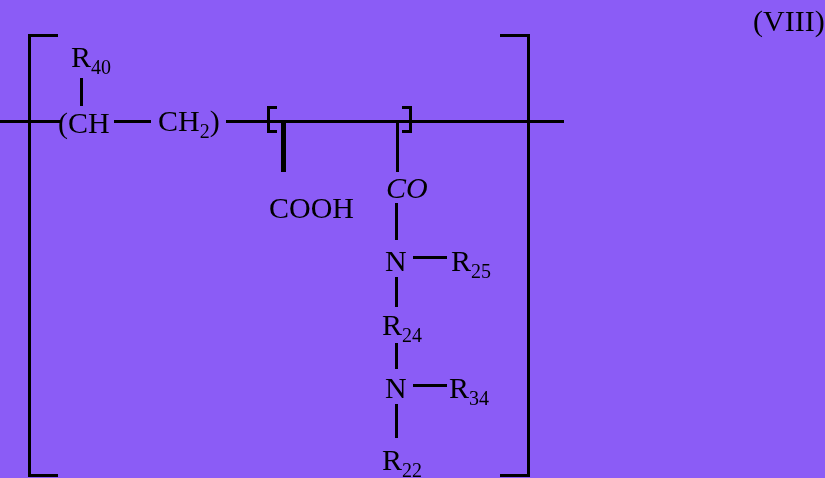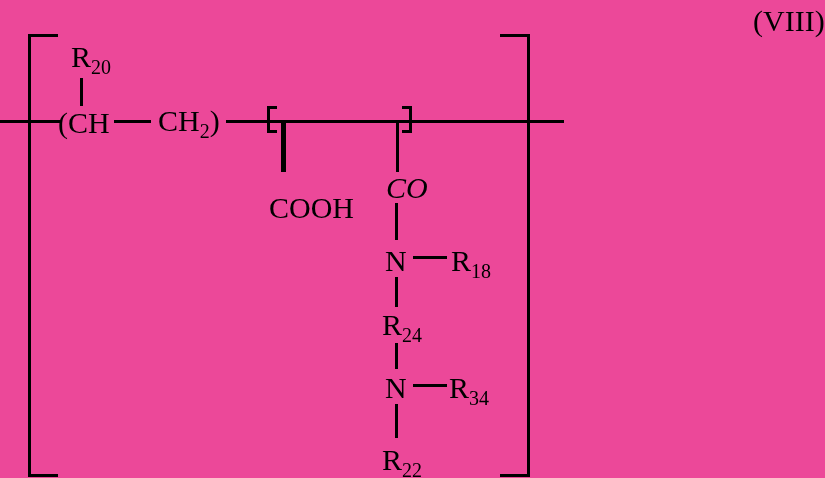--- a/index.html
+++ b/index.html
@@ -1,21 +1,21 @@
 <!DOCTYPE html>
 <html><head>
 <meta charset="utf-8">
 <style>
   * { margin: 0; padding: 0; box-sizing: border-box; }
   html, body { background: #ffffff; }
   .canvas {
     position: relative;
     width: 825px;
     height: 478px;
-    background: #ec4899;
+    background: #8b5cf6;
     color: #000000;
     font-family: "Liberation Serif", serif;
     overflow: hidden;
   }
   .stroke { position: absolute; background: #000000; }
   .txt {
     position: absolute;
     font-size: 30px;
     line-height: 1;
     white-space: nowrap;
@@ -35,21 +35,21 @@
   <div class="stroke" style="left:28px; top:474px; width:30px; height:3px;"></div>
 
   <div class="stroke" style="left:527px; top:34px; width:3px; height:443px;"></div>
   <div class="stroke" style="left:500px; top:34px; width:30px; height:3px;"></div>
   <div class="stroke" style="left:500px; top:474px; width:30px; height:3px;"></div>
 
   <div class="stroke" style="left:0px; top:120px; width:60px; height:3px;"></div>
   <div class="stroke" style="left:114px; top:120px; width:37px; height:3px;"></div>
   <div class="stroke" style="left:226px; top:120px; width:338px; height:3px;"></div>
 
-  <div class="txt" style="left:71px; top:42px;"><span>R</span><span class="sub">20</span></div>
+  <div class="txt" style="left:71px; top:42px;"><span>R</span><span class="sub">40</span></div>
   <div class="stroke" style="left:80px; top:78px; width:3px; height:28px;"></div>
 
   <div class="txt" style="left:58px; top:108px;">(CH</div>
   <div class="txt" style="left:158px; top:106px;"><span>CH</span><span class="sub">2</span><span>)</span></div>
 
   <div class="stroke" style="left:267px; top:106px; width:3px; height:27px;"></div>
   <div class="stroke" style="left:267px; top:106px; width:10px; height:3px;"></div>
   <div class="stroke" style="left:267px; top:130px; width:10px; height:3px;"></div>
 
   <div class="stroke" style="left:409px; top:106px; width:3px; height:27px;"></div>
@@ -59,21 +59,21 @@
   <div class="stroke" style="left:281px; top:120px; width:5px; height:52px;"></div>
   <div class="txt" style="left:269px; top:173px;margin-top:20px;">COOH</div>
 
   <div class="stroke" style="left:396px; top:120px; width:3px; height:52px;"></div>
   <div class="txt" style="left:386px; top:173px;font-style:italic;">CO</div>
 
   <div class="stroke" style="left:395px; top:203px; width:3px; height:37px;"></div>
   <div class="txt" style="left:385px; top:246px;">N</div>
 
   <div class="stroke" style="left:413px; top:256px; width:34px; height:3px;"></div>
-  <div class="txt" style="left:451px; top:246px;"><span>R</span><span class="sub">18</span></div>
+  <div class="txt" style="left:451px; top:246px;"><span>R</span><span class="sub">25</span></div>
 
   <div class="stroke" style="left:395px; top:277px; width:3px; height:30px;"></div>
   <div class="txt" style="left:382px; top:310px;text-align:center;"><span>R</span><span class="sub">24</span></div>
 
   <div class="stroke" style="left:395px; top:343px; width:3px; height:26px;"></div>
   <div class="txt" style="left:385px; top:373px;">N</div>
 
   <div class="stroke" style="left:413px; top:384px; width:34px; height:3px;"></div>
   <div class="txt" style="left:449px; top:373px;"><span>R</span><span class="sub">34</span></div>
 

